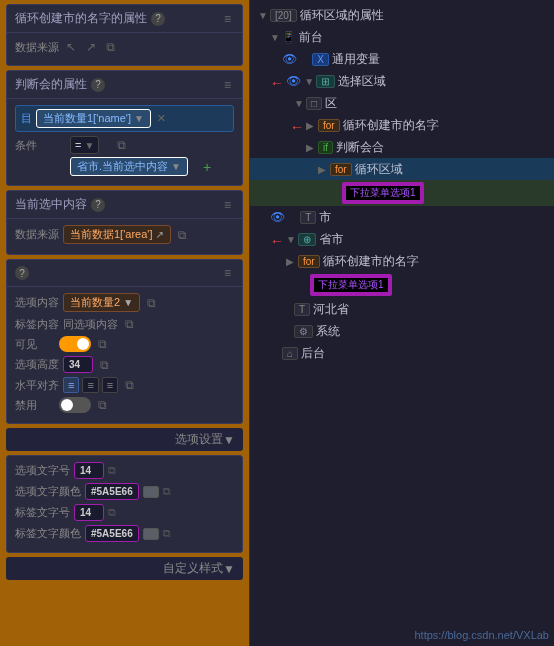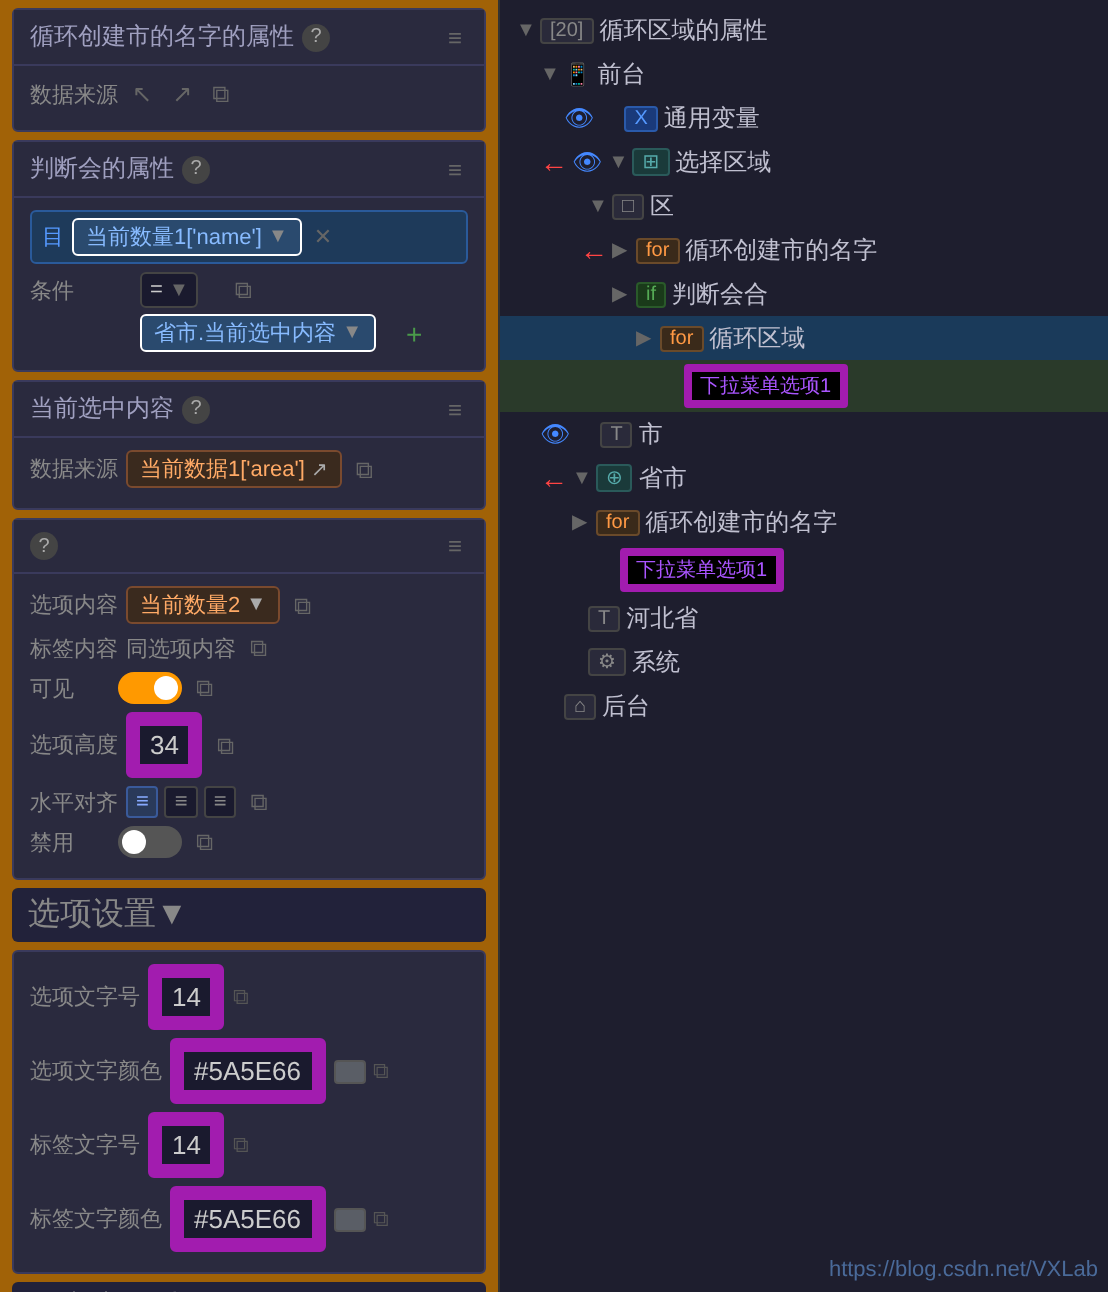--- a/index.html
+++ b/index.html
@@ -106,26 +106,27 @@
       padding: 1px 6px;
       border-radius: 3px;
       font-size: 11px;
       display: flex;
       align-items: center;
       gap: 3px;
     }
 
     .input-box {
       background: #1a1a2e;
-      border: 7px solid #a21caf;
+      border: 1px solid #a21caf;
       color: #ccc;
       padding: 2px 5px;
       border-radius: 3px;
-      font-size: 13px;
+      font-size: 10px;
       min-width: 30px;
+      font-weight: bold;
     }
 
     .select-box {
       background: #1a1a2e;
       border: 1px solid #444;
       color: #ccc;
       padding: 2px 4px;
       border-radius: 3px;
       font-size: 11px;
       display: flex;
@@ -287,25 +288,25 @@
       display: inline-block;
       border: 1px solid #555;
       flex-shrink: 0;
     }
 
     .divider-section {
       background: #22223a;
       border-radius: 3px;
       margin: 3px 6px;
       padding: 3px 8px;
-      font-size: 16px;
+      font-size: 12px;
       color: #888;
       display: flex;
       align-items: center;
-      justify-content: flex-start;
+      justify-content: flex-end;
       cursor: pointer;
     }
 
     .copy-icon {
       color: #555;
       font-size: 11px;
       cursor: pointer;
     }
 
     .align-icons {

